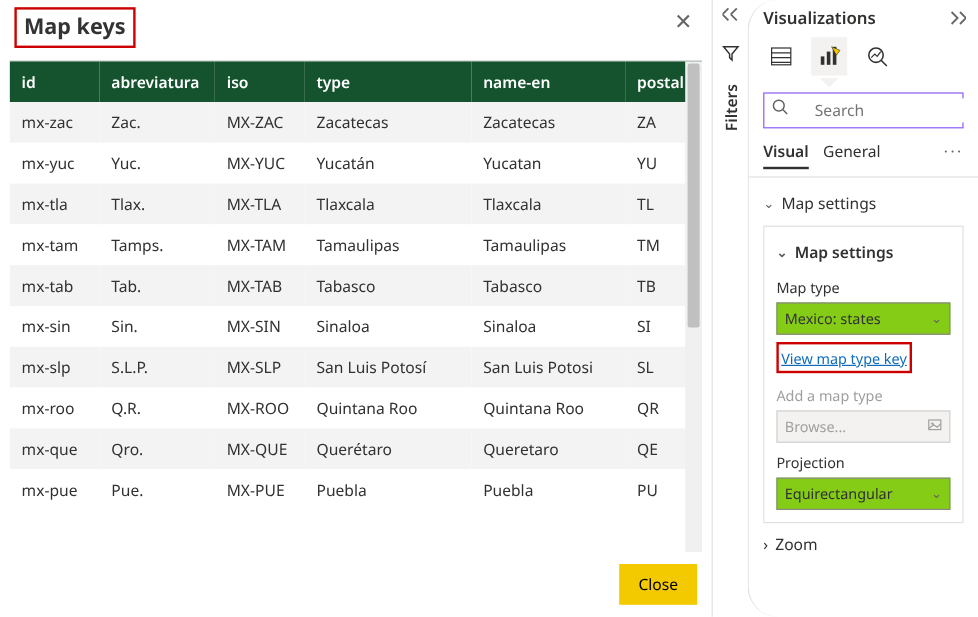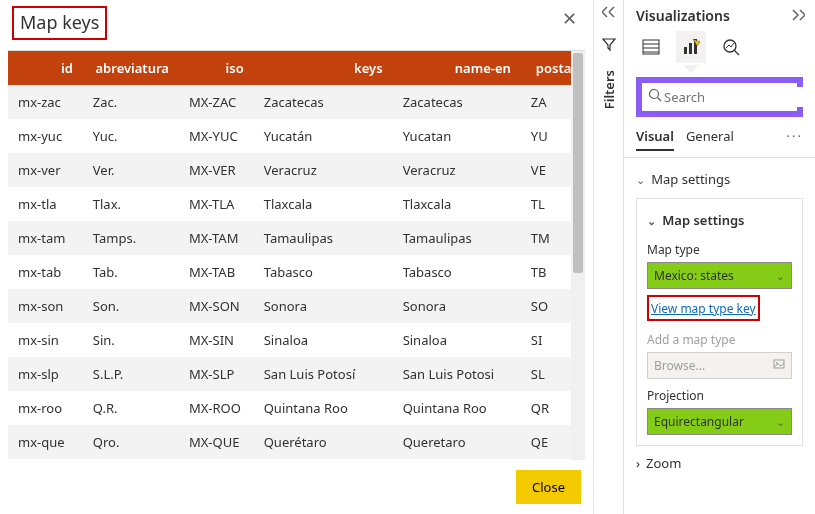--- a/index.html
+++ b/index.html
@@ -1,54 +1,54 @@
 <!DOCTYPE html>
 <html><head>
 <meta charset="utf-8">
 <style>
   * { box-sizing: border-box; font-family: "Segoe UI", system-ui, sans-serif; }
   body { margin: 0; width: 815px; height: 514px; background: #fff; display: flex; font-size: 13px; color: #323130; }
   .main { flex: 1; display: flex; flex-direction: column; padding: 6px 8px 0 8px; position: relative; }
   .main-header { display: flex; align-items: flex-start; justify-content: space-between; padding: 0 4px 4px 4px; }
   .title-wrap { border: 2px solid #c00; padding: 2px 6px 4px 6px; }
-  .title { font-size: 18px; font-weight: 400; color: #333; }
+  .title { font-size: 18px; font-weight: 700; color: #333; }
   .close-x { font-size: 18px; color: #666; cursor: pointer; padding: 0 4px; }
   .table-wrap { flex: 1; overflow: hidden; border-top: 1px solid #ddd; margin-top: 6px; position: relative; }
   table { width: 100%; border-collapse: collapse; table-layout: fixed; }
-  thead th { background: #c2410c; color: #fff; text-align: right; font-weight: 600; padding: 8px 10px; font-size: 13px; }
+  thead th { background: #14532d; color: #fff; text-align: left; font-weight: 600; padding: 8px 10px; font-size: 13px; }
   tbody td { padding: 8px 10px; font-size: 13px; color: #323130; }
   tbody tr:nth-child(odd) td { background: #f3f3f3; }
   tbody tr:nth-child(even) td { background: #fff; }
   .col-id { width: 70px; }
   .col-ab { width: 90px; }
   .col-iso { width: 70px; }
   .col-name { width: 130px; }
   .col-nameen { width: 120px; }
   .col-postal { width: 60px; }
   .scrollbar-v { position: absolute; right: 0; top: 0; bottom: 0; width: 14px; background: #f0f0f0; }
   .scrollbar-v .thumb { position: absolute; left: 2px; right: 2px; top: 2px; height: 220px; background: #c0c0c0; border-radius: 2px; }
   .footer { display: flex; justify-content: flex-end; padding: 10px 4px 10px 0; }
   .btn-close { background: #f3c900; border: none; padding: 8px 16px; font-size: 13px; cursor: pointer; color: #000; }
 
   .collapsed-pane { width: 30px; display: flex; flex-direction: column; align-items: center; padding-top: 6px; gap: 18px; border-left: 1px solid #e1e1e1; }
   .collapsed-pane .chev { color: #666; cursor: pointer; }
   .collapsed-pane .vlabel { writing-mode: vertical-rl; transform: rotate(180deg); font-size: 13px; font-weight: 600; color: #323130; cursor: pointer; }
   .collapsed-pane svg { display: block; }
 
-  .vis-pane { width: 192px; border-left: 1px solid #e1e1e1; display: flex; flex-direction: column; }
+  .vis-pane { width: 192px; border-left: 1px solid #e1e1e1; display: flex; flex-direction: column; border-radius: 25px; }
   .vis-header { display: flex; align-items: center; justify-content: space-between; padding: 6px 10px 2px 12px; }
   .vis-title { font-size: 14px; font-weight: 600; }
   .vis-expand { color: #666; cursor: pointer; }
   .sub { padding: 2px 12px 6px 12px; font-size: 12px; color: #605e5c; }
   .viz-tabs { display: flex; gap: 10px; padding: 4px 12px 0 12px; align-items: flex-end; }
   .viz-tab { width: 30px; height: 32px; display: flex; align-items: center; justify-content: center; cursor: pointer; position: relative; }
   .viz-tab.active { background: #f3f2f1; }
   .viz-tab.active::after { content: ""; position: absolute; bottom: -10px; left: 50%; transform: translateX(-50%); width: 0; height: 0; border-left: 8px solid transparent; border-right: 8px solid transparent; border-top: 8px solid #f3f2f1; }
   .vis-body { padding: 14px 12px 0 12px; flex: 1; overflow: hidden; }
-  .search-box { display: flex; align-items: center; border: 6px solid #8b5cf6; padding: 4px 6px; gap: 0; margin-bottom: 10px; }
+  .search-box { display: flex; align-items: flex-start; border: 1px solid #8b5cf6; padding: 4px 6px; gap: 20px; margin-bottom: 10px; }
   .search-box input { border: none; outline: none; flex: 1; font-size: 13px; }
   .fmt-tabs { display: flex; gap: 12px; font-size: 13px; margin-bottom: 6px; }
   .fmt-tab { padding-bottom: 4px; cursor: pointer; }
   .fmt-tab.active { font-weight: 600; border-bottom: 2px solid #323130; }
   .more-dots { margin-left: auto; color: #666; cursor: pointer; letter-spacing: 2px; }
   .hr { border-top: 1px solid #e1e1e1; margin: 4px -12px 8px -12px; }
   .card-header { display: flex; align-items: center; gap: 6px; font-size: 13px; cursor: pointer; padding: 4px 0; }
   .card-header .chev { font-size: 11px; color: #605e5c; }
   .card-header.sub-h { font-weight: 600; }
   .card { border: 1px solid #e1e1e1; padding: 8px 10px 10px 10px; margin-top: 6px; }
@@ -72,21 +72,21 @@
     <span class="close-x">✕</span>
   </div>
 
   <div class="table-wrap">
     <table>
       <thead>
         <tr>
           <th class="col-id">id</th>
           <th class="col-ab">abreviatura</th>
           <th class="col-iso">iso</th>
-          <th class="col-name">keys</th>
+          <th class="col-name">type</th>
           <th class="col-nameen">name-en</th>
           <th class="col-postal">postal</th>
         </tr>
       </thead>
       <tbody id="rows">
           <tr>
             <td>mx-zac</td>
             <td>Zac.</td>
             <td>MX-ZAC</td>
             <td>Zacatecas</td>
@@ -95,28 +95,20 @@
           </tr>
           <tr>
             <td>mx-yuc</td>
             <td>Yuc.</td>
             <td>MX-YUC</td>
             <td>Yucatán</td>
             <td>Yucatan</td>
             <td>YU</td>
           </tr>
           <tr>
-            <td>mx-ver</td>
-            <td>Ver.</td>
-            <td>MX-VER</td>
-            <td>Veracruz</td>
-            <td>Veracruz</td>
-            <td>VE</td>
-          </tr>
-          <tr>
             <td>mx-tla</td>
             <td>Tlax.</td>
             <td>MX-TLA</td>
             <td>Tlaxcala</td>
             <td>Tlaxcala</td>
             <td>TL</td>
           </tr>
           <tr>
             <td>mx-tam</td>
             <td>Tamps.</td>
@@ -125,28 +117,20 @@
             <td>Tamaulipas</td>
             <td>TM</td>
           </tr>
           <tr>
             <td>mx-tab</td>
             <td>Tab.</td>
             <td>MX-TAB</td>
             <td>Tabasco</td>
             <td>Tabasco</td>
             <td>TB</td>
-          </tr>
-          <tr>
-            <td>mx-son</td>
-            <td>Son.</td>
-            <td>MX-SON</td>
-            <td>Sonora</td>
-            <td>Sonora</td>
-            <td>SO</td>
           </tr>
           <tr>
             <td>mx-sin</td>
             <td>Sin.</td>
             <td>MX-SIN</td>
             <td>Sinaloa</td>
             <td>Sinaloa</td>
             <td>SI</td>
           </tr>
           <tr>

